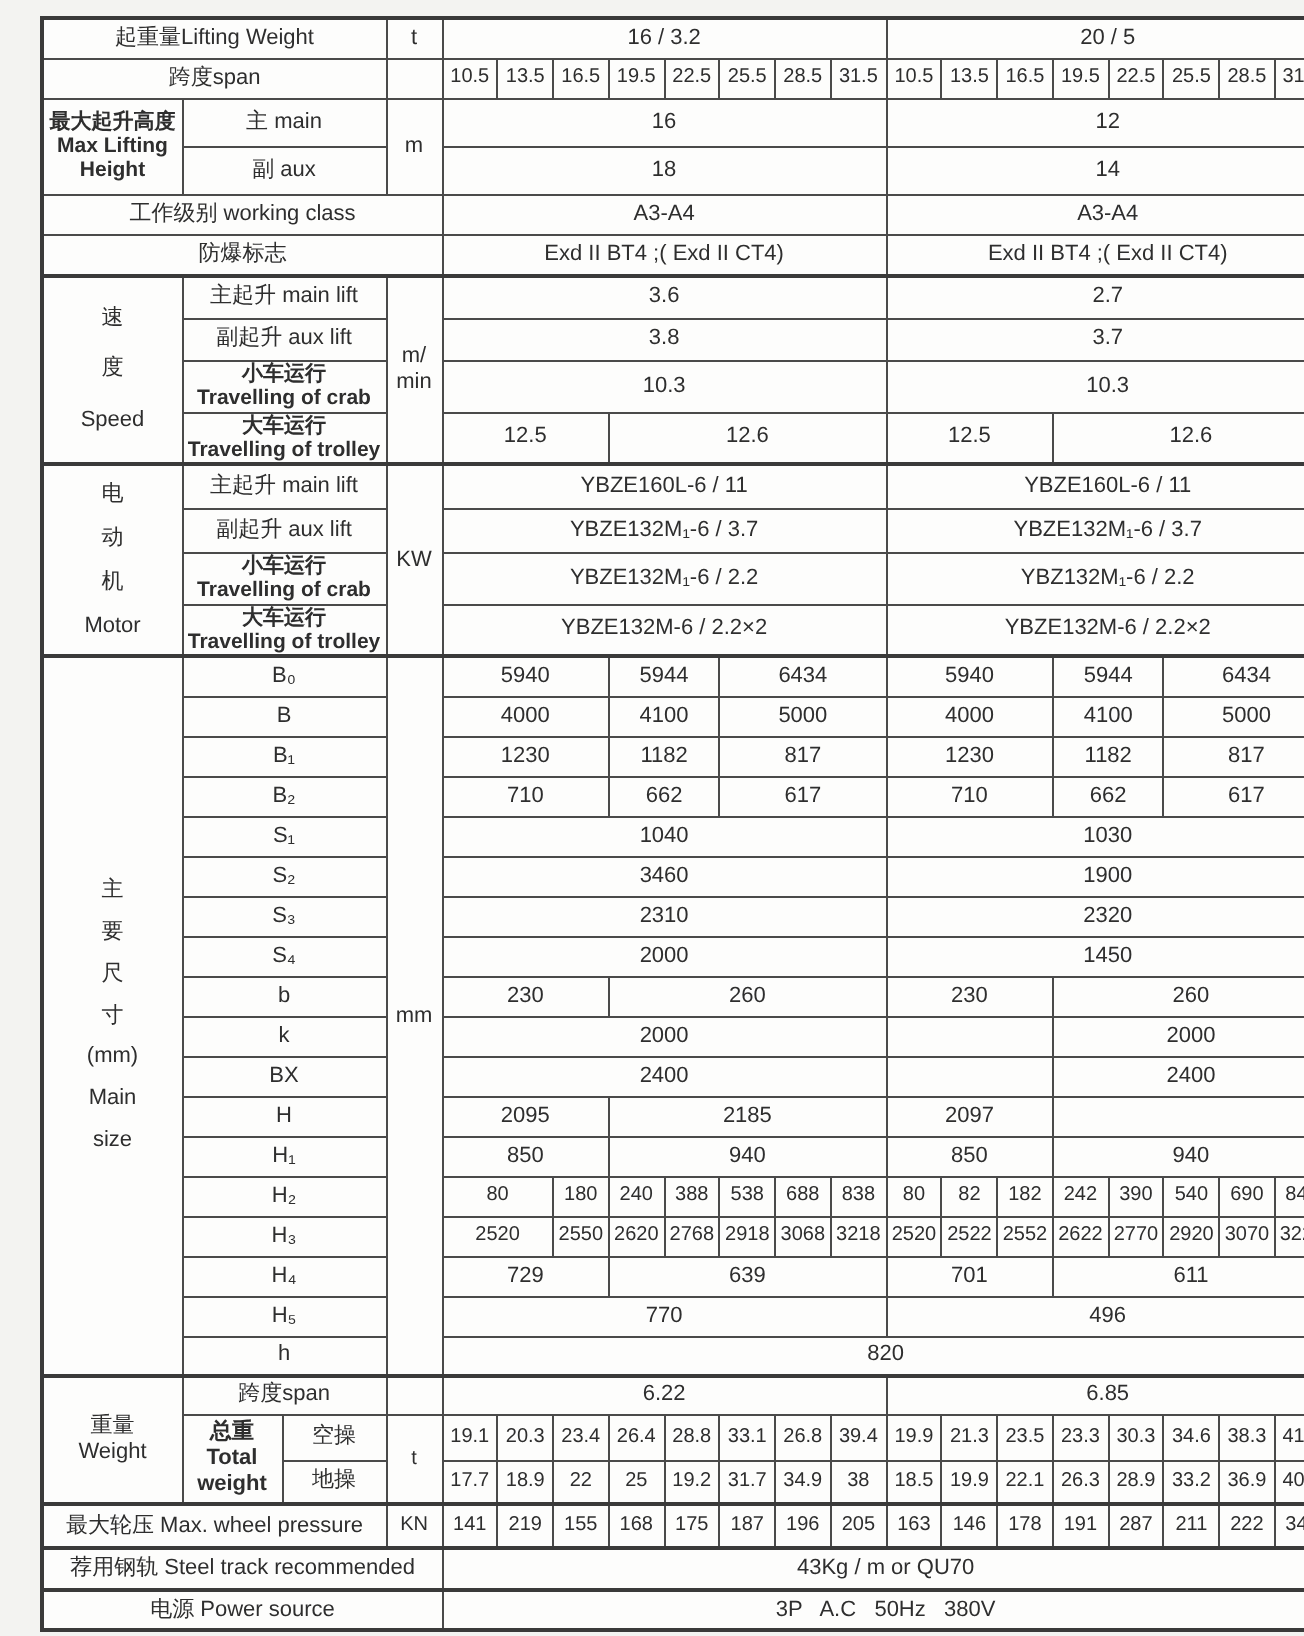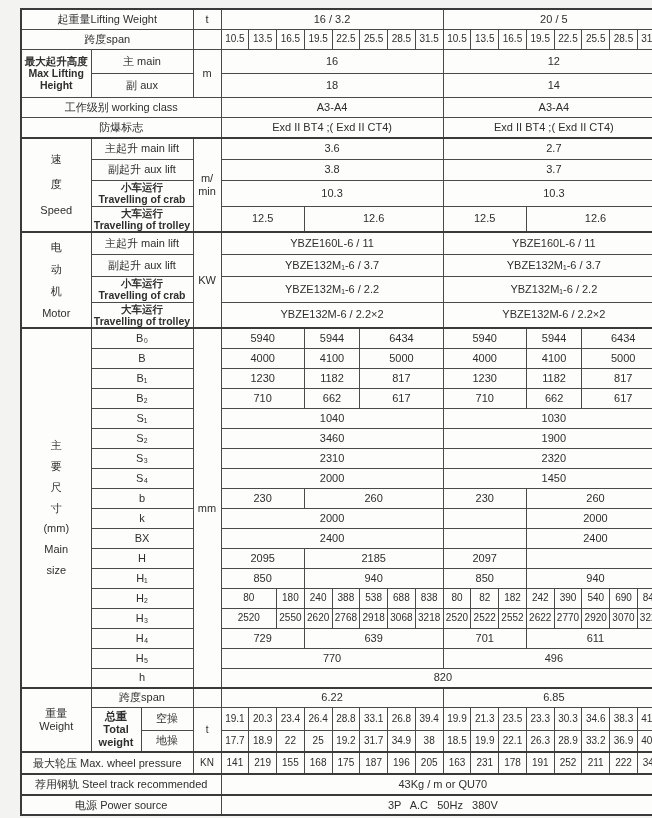--- a/index.html
+++ b/index.html
@@ -368,24 +368,24 @@
   <td>KN</td>
   <td>141</td>
   <td>219</td>
   <td>155</td>
   <td>168</td>
   <td>175</td>
   <td>187</td>
   <td>196</td>
   <td>205</td>
   <td>163</td>
-  <td>231</td>
+  <td>146</td>
   <td>178</td>
   <td>191</td>
-  <td>252</td>
+  <td>287</td>
   <td>211</td>
   <td>222</td>
   <td>348</td>
 </tr>
 
 <tr class="h21 sect">
   <td colspan="4" class="lbl">荐用钢轨 Steel track recommended</td>
   <td colspan="16">43Kg / m or QU70</td>
 </tr>
 

